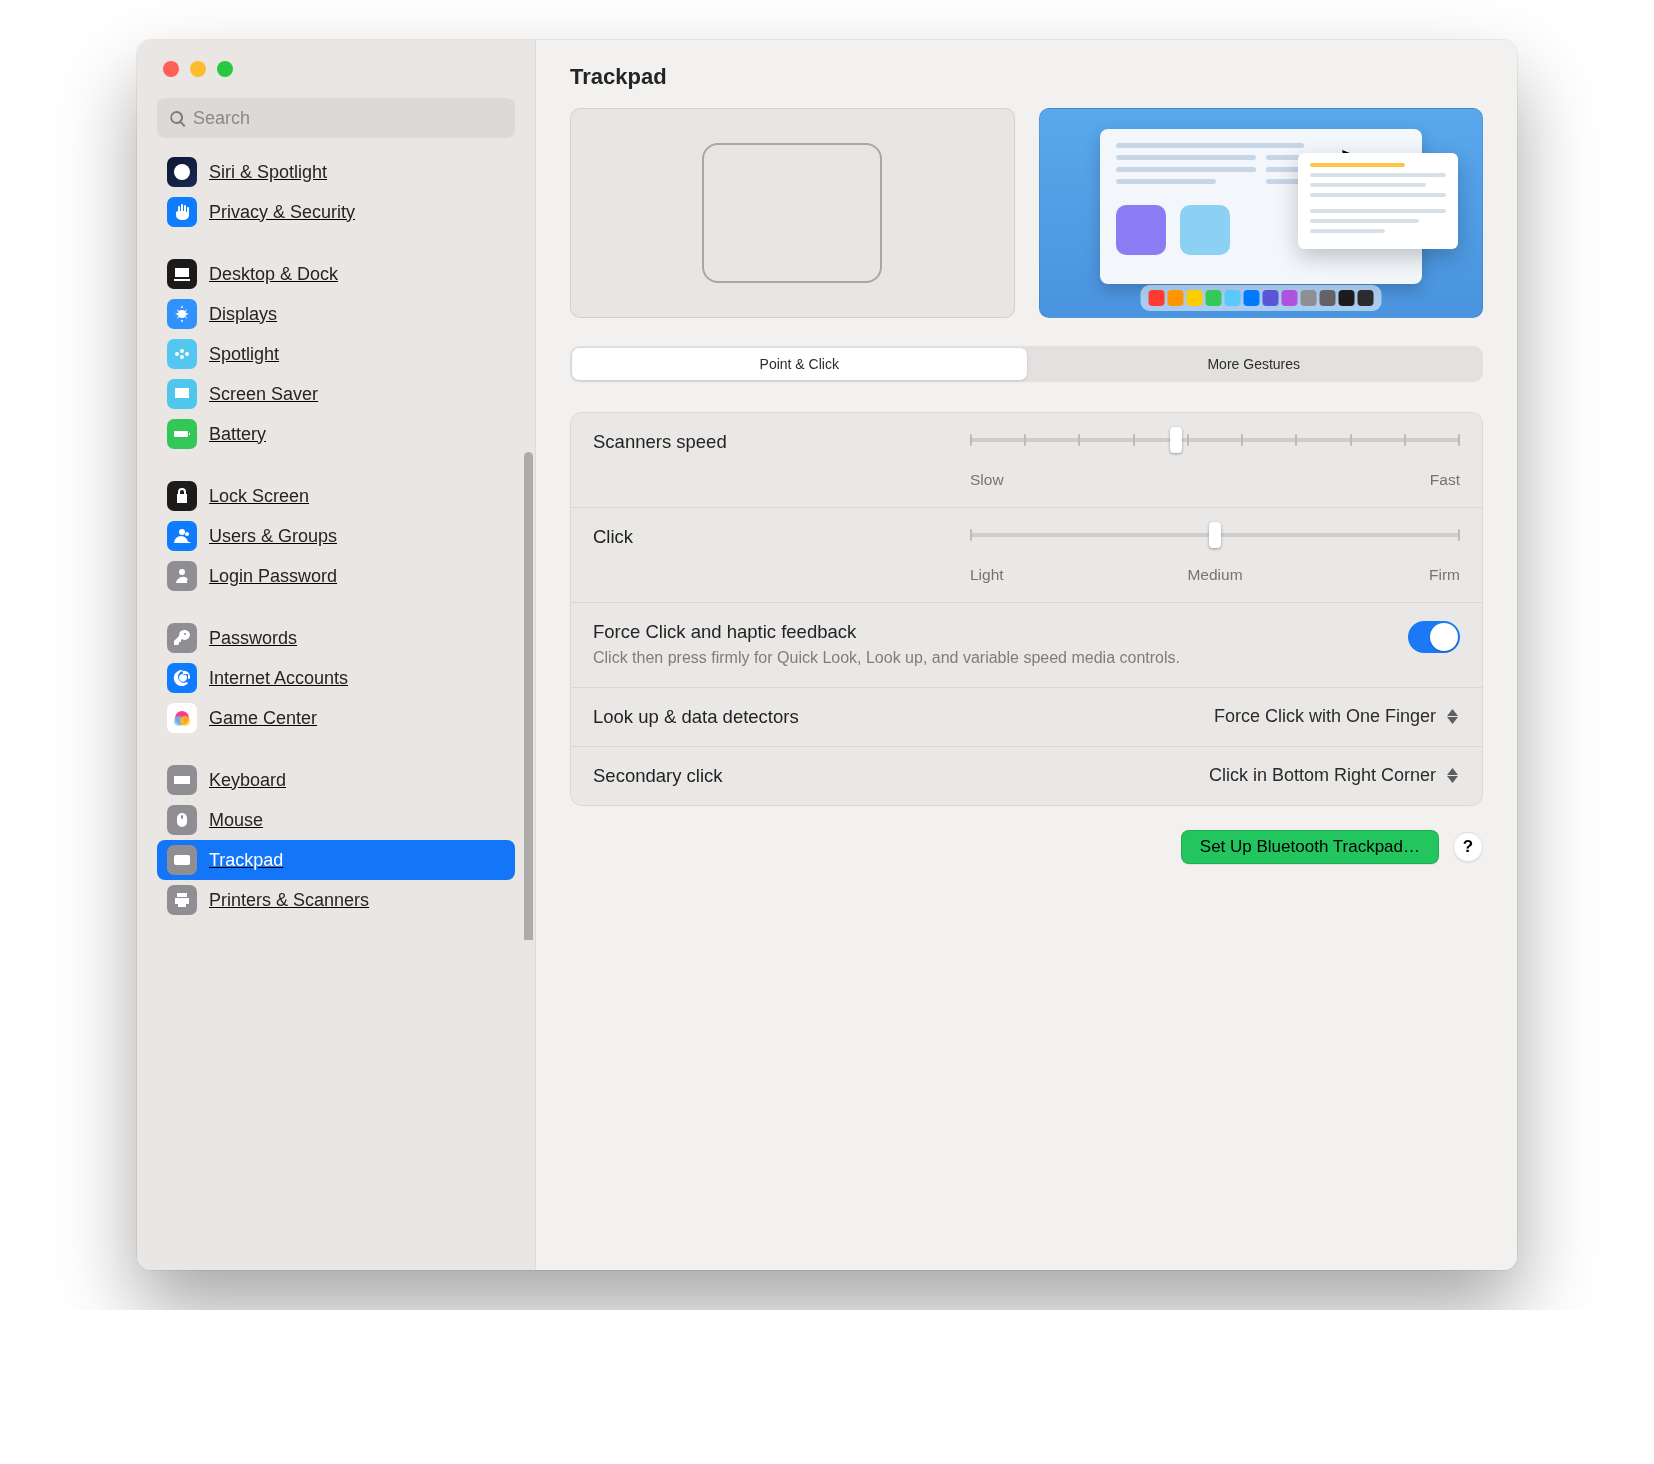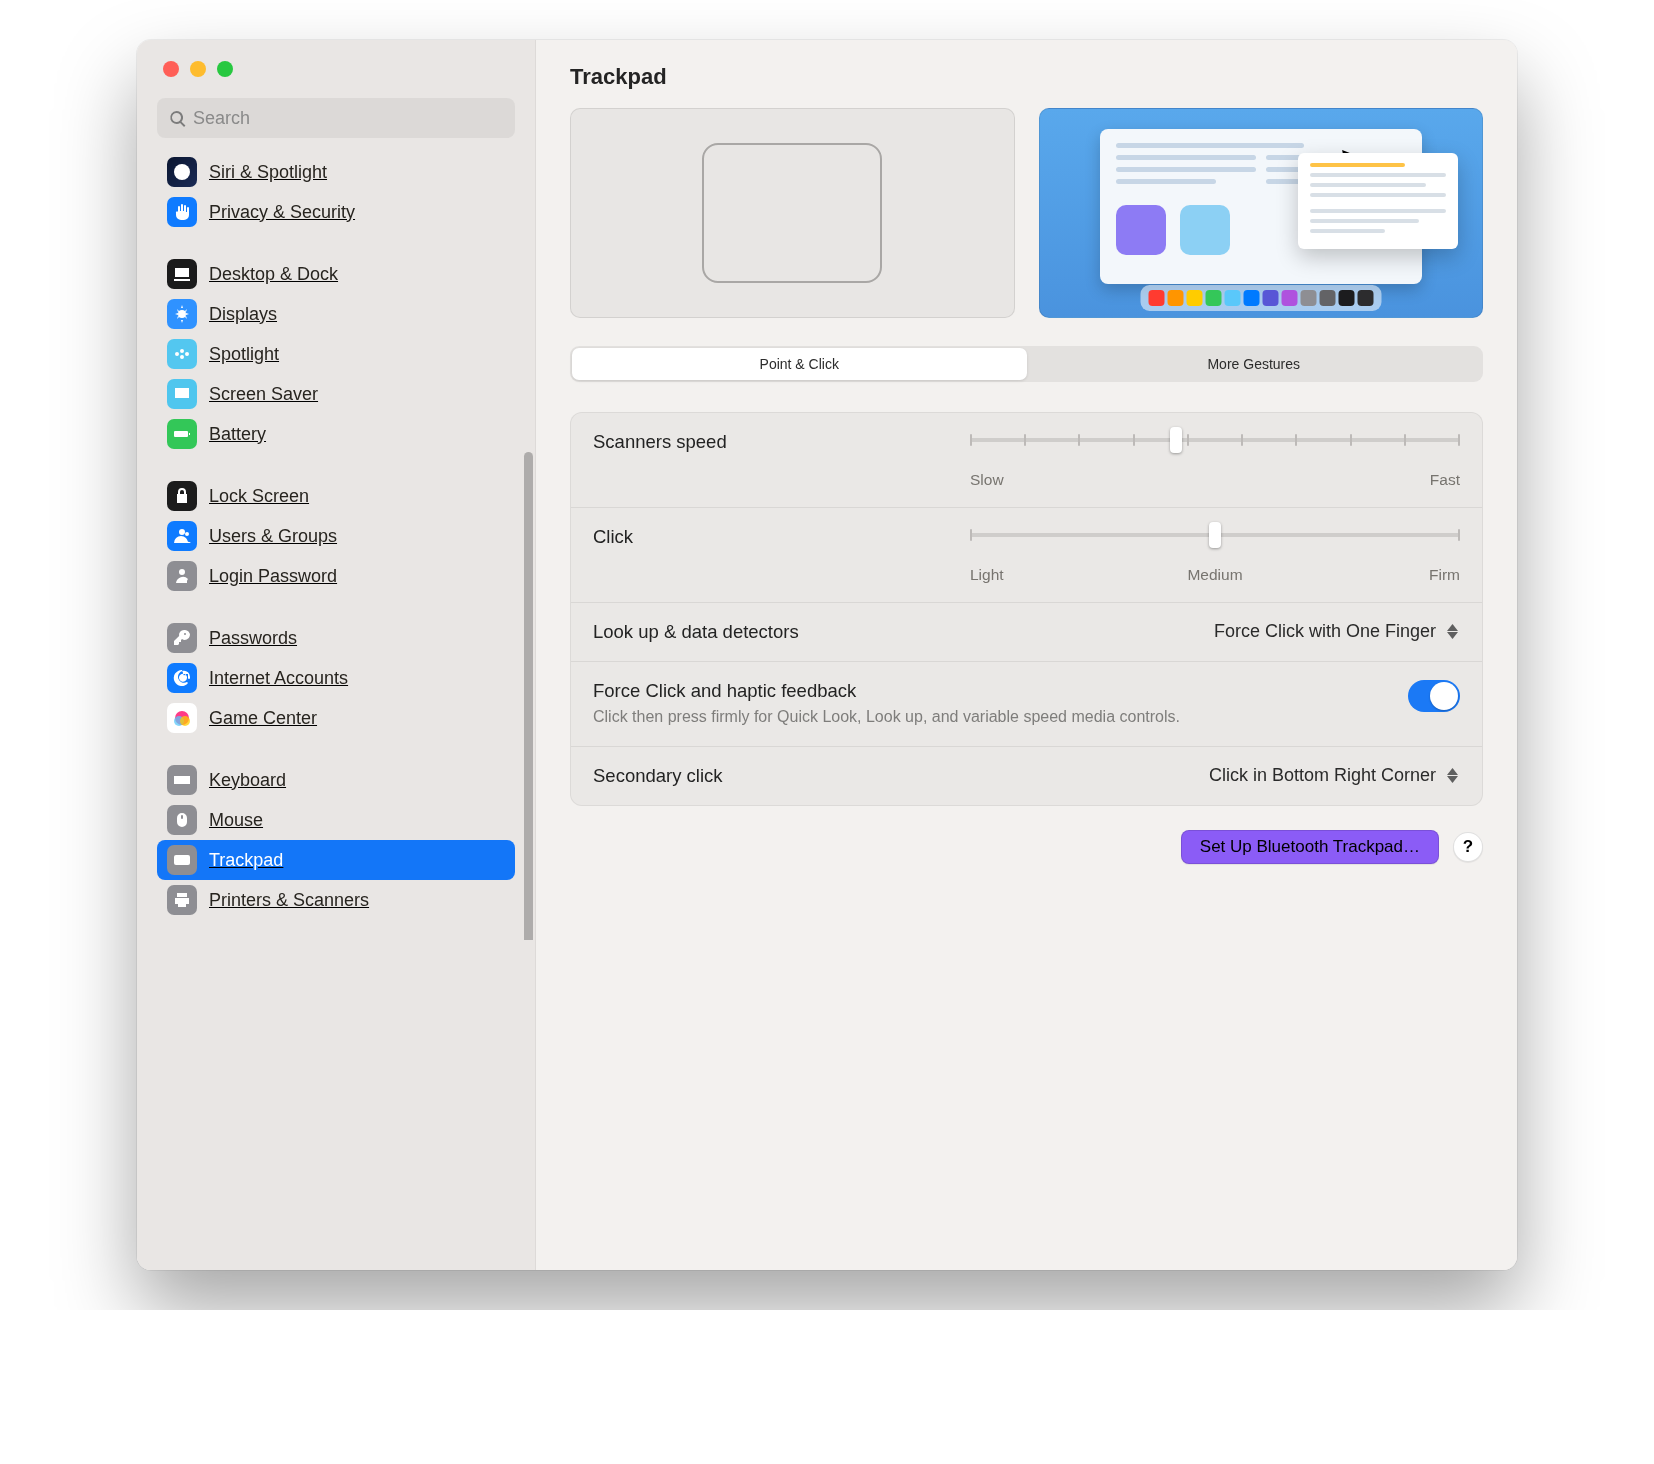--- a/index.html
+++ b/index.html
@@ -318,21 +318,21 @@
   .popup-chev svg { width: 11px; height: 7px; fill: #5f5f5f; }
   
   .footer {
     display: flex;
     justify-content: flex-end;
     align-items: center;
     gap: 14px;
     margin-top: 24px;
   }
   .btn {
-    background: #8b5cf6;
+    background: #22c55e;
     border: 1px solid rgba(0,0,0,.12);
     border-radius: 8px;
     height: 34px;
     padding: 0 18px;
     font-size: 17px;
     box-shadow: 0 1px 1px rgba(0,0,0,.07);
     display: flex;
     align-items: center;
   }
   .help {
@@ -619,42 +619,42 @@
               <span>Light</span>
               <span class="mid">Medium</span>
               <span>Firm</span>
             </div>
           </div>
         </div>
       </div>
 
       <div class="row">
         <div class="row-head">
+          <div>
+            <div class="row-title">Force Click and haptic feedback</div>
+            <div class="row-sub">Click then press firmly for Quick Look, Look up, and variable speed media controls.</div>
+          </div>
+          <div class="toggle on"></div>
+        </div>
+      </div>
+
+      <div class="row">
+        <div class="row-head">
           <div class="row-title">Look up &amp; data detectors</div>
           <div class="popup">
             <span>Force Click with One Finger</span>
             <span class="popup-chev">
               <svg viewBox="0 0 11 7">
                     <path d="M5.5 0L11 7H0z"></path>
                   </svg>
               <svg viewBox="0 0 11 7">
                     <path d="M5.5 7L0 0h11z"></path>
                   </svg>
             </span>
           </div>
-        </div>
-      </div>
-
-      <div class="row">
-        <div class="row-head">
-          <div>
-            <div class="row-title">Force Click and haptic feedback</div>
-            <div class="row-sub">Click then press firmly for Quick Look, Look up, and variable speed media controls.</div>
-          </div>
-          <div class="toggle on"></div>
         </div>
       </div>
 
       <div class="row">
         <div class="row-head">
           <div class="row-title">Secondary click</div>
           <div class="popup">
             <span>Click in Bottom Right Corner</span>
             <span class="popup-chev">
               <svg viewBox="0 0 11 7">

